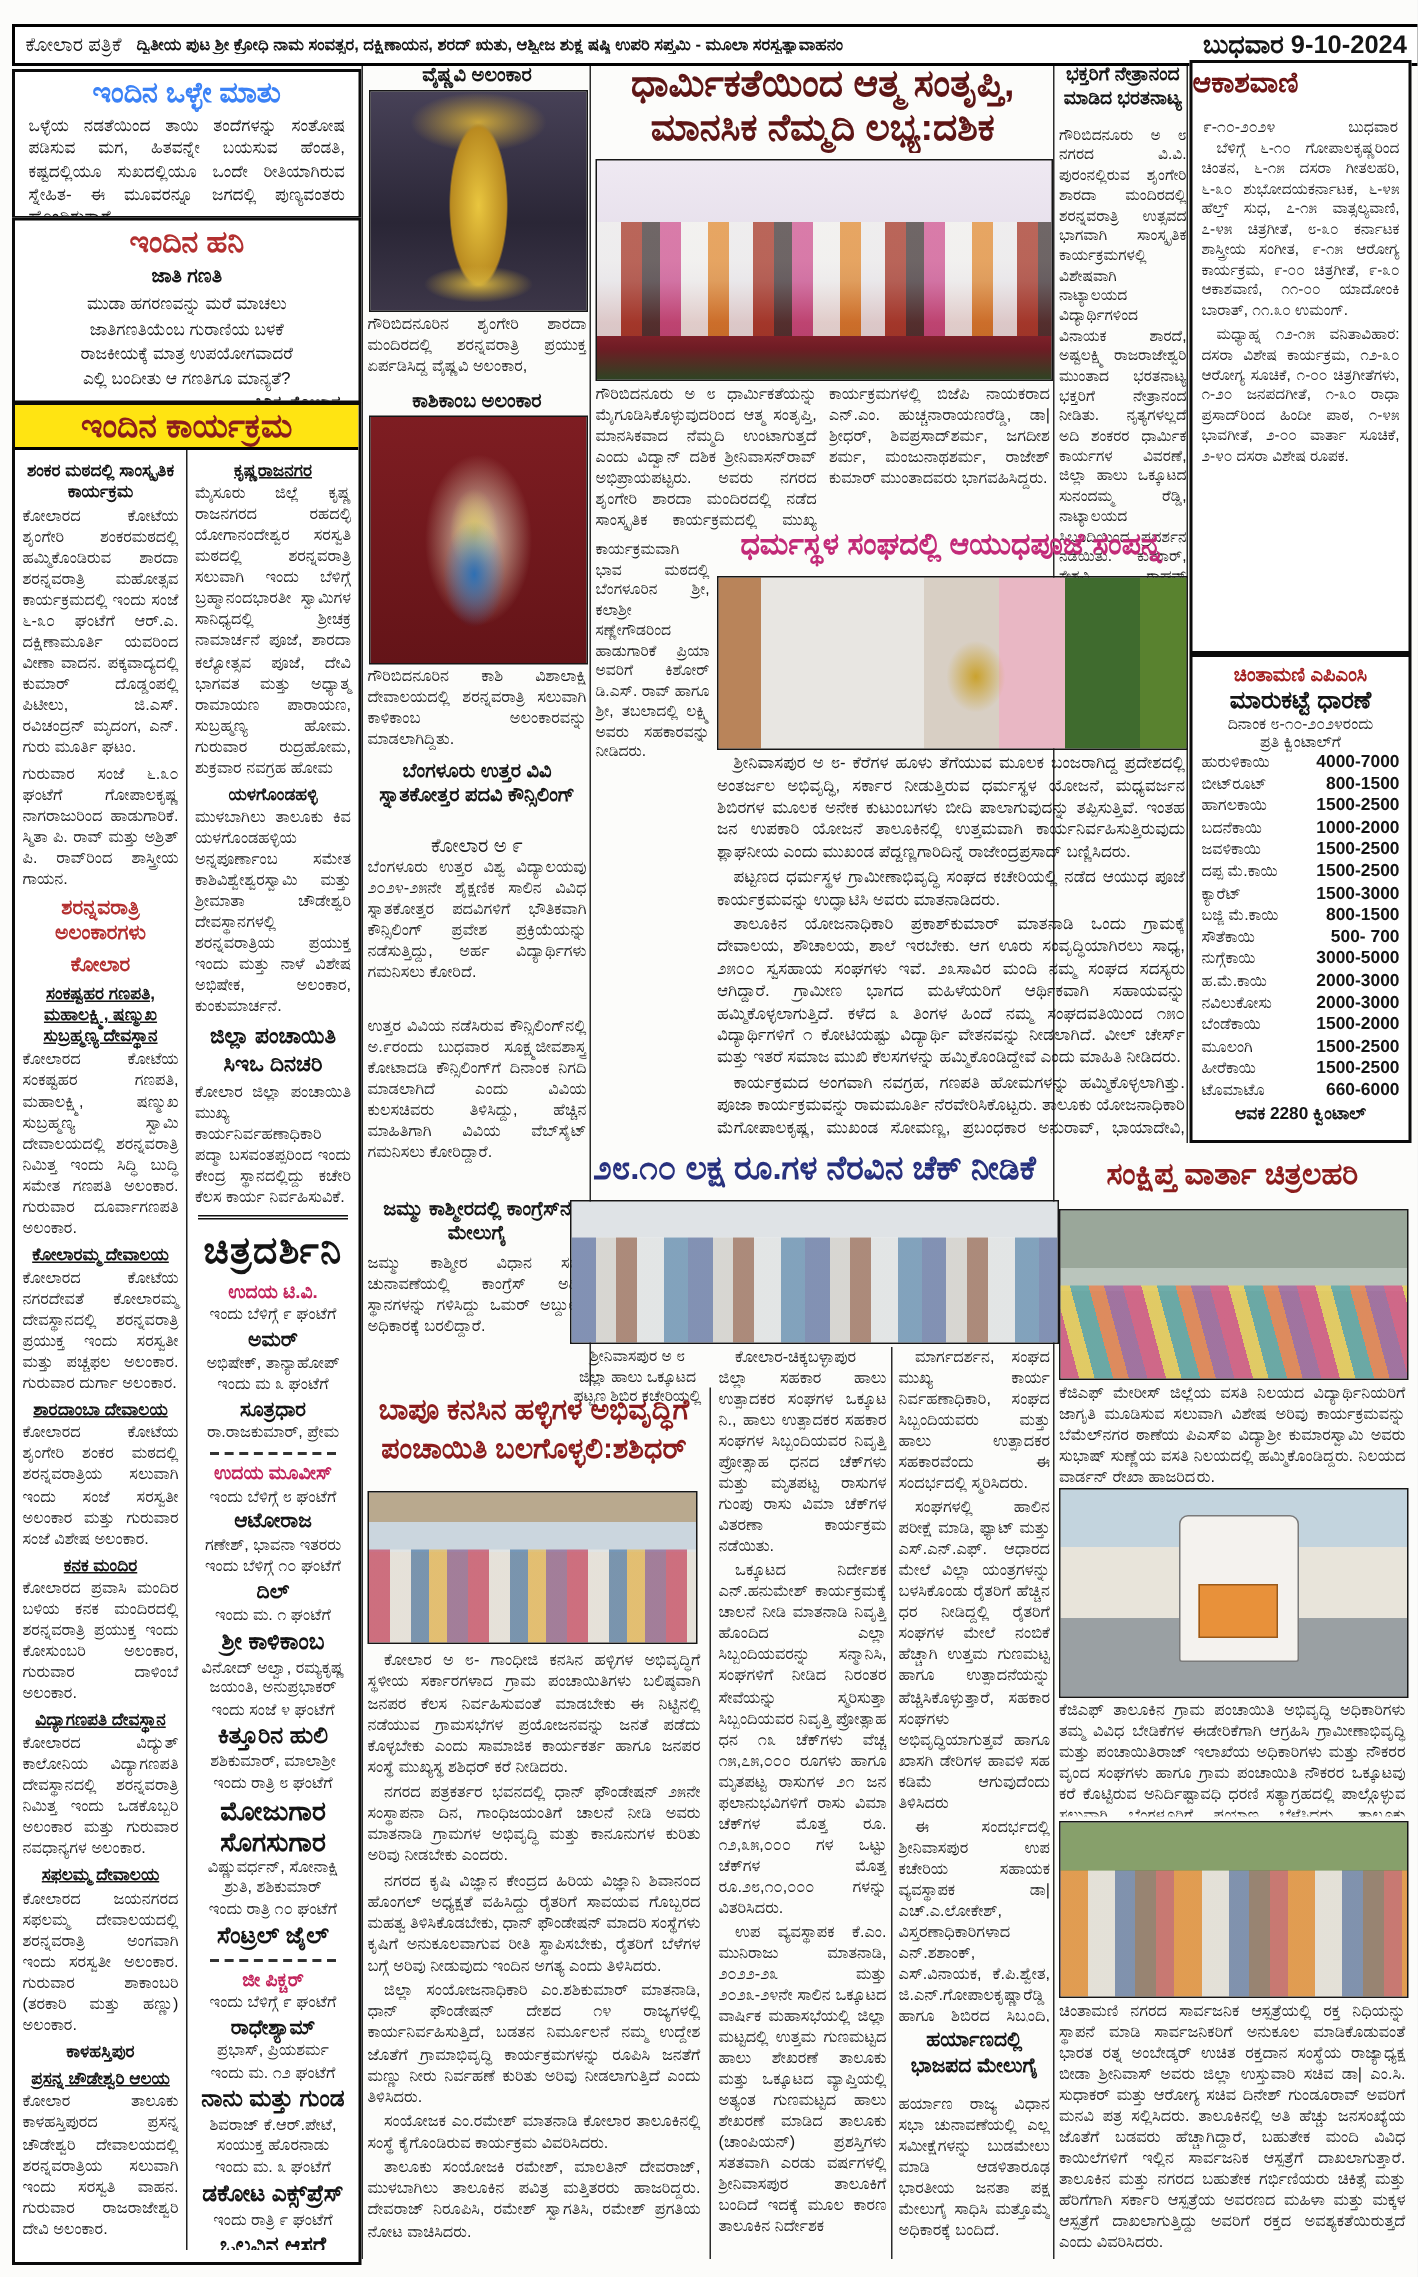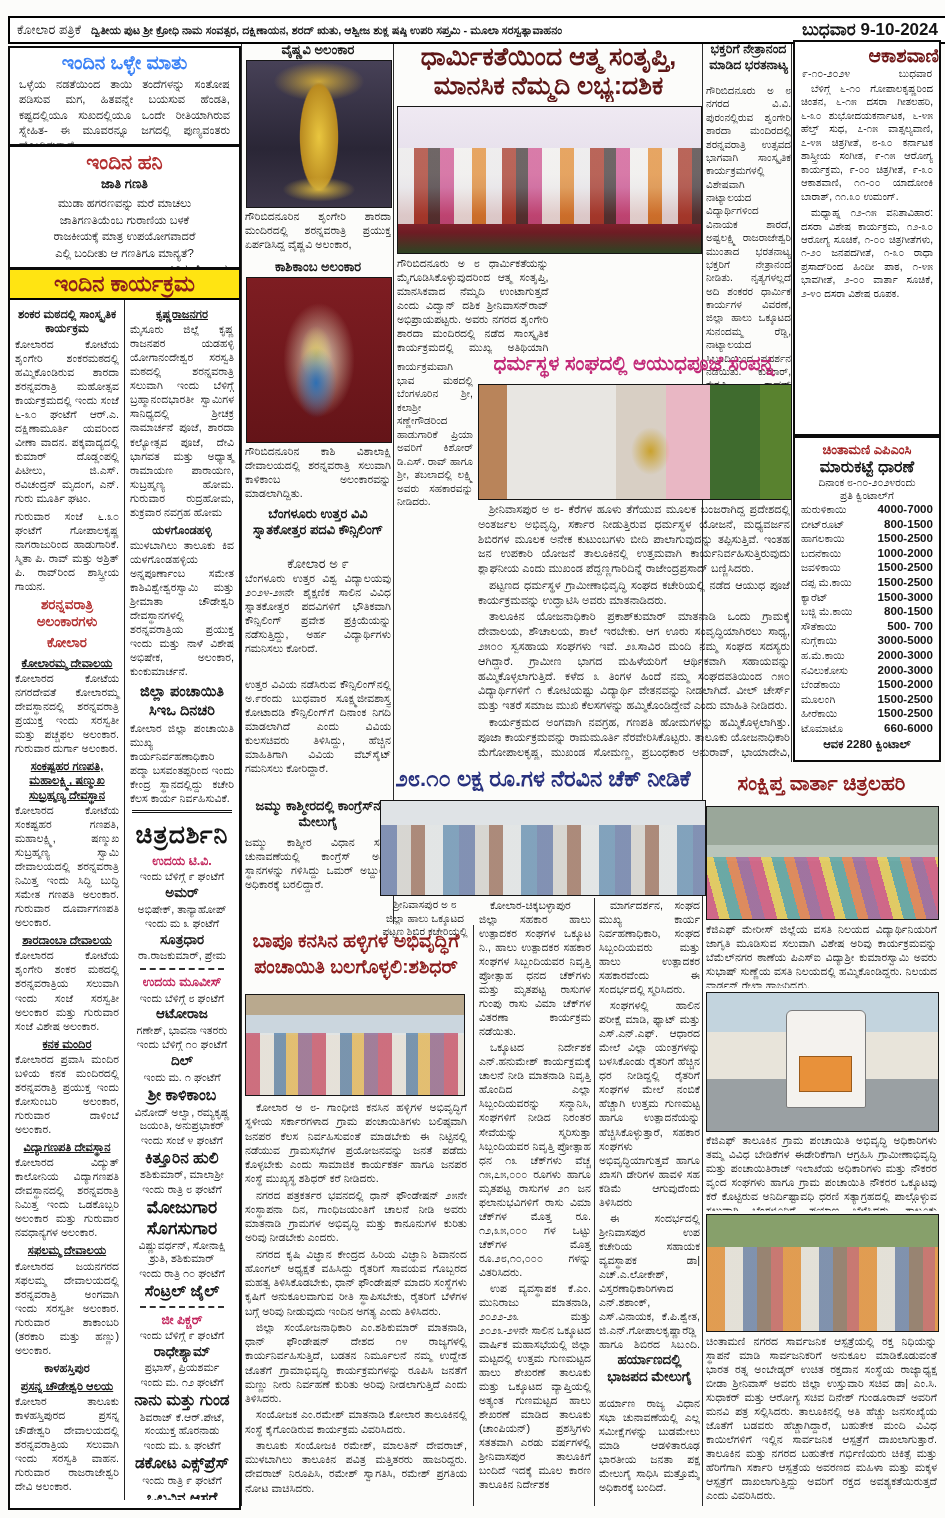--- a/index.html
+++ b/index.html
@@ -60,21 +60,21 @@
   .dateline{font-size:13px;text-align:center}
   
   .mkt-t1{color:#a32020;font-weight:bold;font-size:13px;text-align:center;margin-top:4px}
   .mkt-t2{font-weight:bold;font-size:16px;text-align:center}
   .mkt-sub{font-size:10.5px;text-align:center}
   .mrow{display:flex;justify-content:space-between;padding:0 6px;line-height:14.6px}
   .mname{font-size:10.6px}
   .mval{font-size:11.6px;font-weight:bold}
   .mkt-foot{text-align:center;font-weight:bold;font-size:11.5px;margin-top:2px}
   
-  .ak-title{color:#6e1616;font-weight:bold;font-size:19px;text-align:right;margin:3px 0 0}
+  .ak-title{color:#6e1616;font-weight:bold;font-size:19px;text-align:left;margin:3px 0 12px}
   .ak-date{display:flex;justify-content:space-between;font-size:10.5px;padding:0 7px;margin-bottom:2px}
   .ak-para{font-size:10.2px;line-height:1.32;text-align:justify;padding:0 6px;margin-bottom:3px;text-indent:10px}
   
   #ph-vaishnavi{background:
     radial-gradient(ellipse 36% 12% at 50% 88%,#d4b13c,transparent 70%),
     radial-gradient(ellipse 19% 52% at 50% 52%,#e9c63f,#b98a20 68%,transparent 72%),
     radial-gradient(ellipse 42% 18% at 50% 14%,#caa53a,transparent 75%),
     linear-gradient(180deg,#474157,#2a2636 60%,#3c3648)}
   #ph-kashikamba{background:
     radial-gradient(ellipse 20% 30% at 48% 64%,#2e6fb3,transparent 72%),
@@ -164,30 +164,30 @@
             <div class="sec-head h-red">ಶರನ್ನವರಾತ್ರಿ ಅಲಂಕಾರಗಳು</div>
 
           </div>
 
           <div class="sec">
             <div class="sec-head h-red">ಕೋಲಾರ</div>
 
           </div>
 
           <div class="sec">
+            <div class="sec-head h-ul">ಸಂಕಷ್ಟಹರ ಗಣಪತಿ, ಮಹಾಲಕ್ಷ್ಮಿ, ಷಣ್ಮುಖ ಸುಬ್ರಹ್ಮಣ್ಯ ದೇವಸ್ಥಾನ</div>
+            <div class="sec-body">ಕೋಲಾರದ ಕೋಟೆಯ ಸಂಕಷ್ಟಹರ ಗಣಪತಿ, ಮಹಾಲಕ್ಷ್ಮಿ, ಷಣ್ಮುಖ ಸುಬ್ರಹ್ಮಣ್ಯ ಸ್ವಾಮಿ ದೇವಾಲಯದಲ್ಲಿ ಶರನ್ನವರಾತ್ರಿ ನಿಮಿತ್ತ ಇಂದು ಸಿದ್ಧಿ ಬುದ್ಧಿ ಸಮೇತ ಗಣಪತಿ ಅಲಂಕಾರ. ಗುರುವಾರ ದೂರ್ವಾಗಣಪತಿ ಅಲಂಕಾರ.</div>
+          </div>
+
+          <div class="sec">
             <div class="sec-head h-ul">ಕೋಲಾರಮ್ಮ ದೇವಾಲಯ</div>
             <div class="sec-body">ಕೋಲಾರದ ಕೋಟೆಯ ನಗರದೇವತೆ ಕೋಲಾರಮ್ಮ ದೇವಸ್ಥಾನದಲ್ಲಿ ಶರನ್ನವರಾತ್ರಿ ಪ್ರಯುಕ್ತ ಇಂದು ಸರಸ್ವತೀ ಮತ್ತು ಪಚ್ಚಫಲ ಅಲಂಕಾರ. ಗುರುವಾರ ದುರ್ಗಾ ಅಲಂಕಾರ.</div>
           </div>
 
           <div class="sec">
-            <div class="sec-head h-ul">ಸಂಕಷ್ಟಹರ ಗಣಪತಿ, ಮಹಾಲಕ್ಷ್ಮಿ, ಷಣ್ಮುಖ ಸುಬ್ರಹ್ಮಣ್ಯ ದೇವಸ್ಥಾನ</div>
-            <div class="sec-body">ಕೋಲಾರದ ಕೋಟೆಯ ಸಂಕಷ್ಟಹರ ಗಣಪತಿ, ಮಹಾಲಕ್ಷ್ಮಿ, ಷಣ್ಮುಖ ಸುಬ್ರಹ್ಮಣ್ಯ ಸ್ವಾಮಿ ದೇವಾಲಯದಲ್ಲಿ ಶರನ್ನವರಾತ್ರಿ ನಿಮಿತ್ತ ಇಂದು ಸಿದ್ಧಿ ಬುದ್ಧಿ ಸಮೇತ ಗಣಪತಿ ಅಲಂಕಾರ. ಗುರುವಾರ ದೂರ್ವಾಗಣಪತಿ ಅಲಂಕಾರ.</div>
-          </div>
-
-          <div class="sec">
             <div class="sec-head h-ul">ಶಾರದಾಂಬಾ ದೇವಾಲಯ</div>
             <div class="sec-body">ಕೋಲಾರದ ಕೋಟೆಯ ಶೃಂಗೇರಿ ಶಂಕರ ಮಠದಲ್ಲಿ ಶರನ್ನವರಾತ್ರಿಯ ಸಲುವಾಗಿ ಇಂದು ಸಂಜೆ ಸರಸ್ವತೀ ಅಲಂಕಾರ ಮತ್ತು ಗುರುವಾರ ಸಂಜೆ ವಿಶೇಷ ಅಲಂಕಾರ.</div>
           </div>
 
           <div class="sec">
             <div class="sec-head h-ul">ಕನಕ ಮಂದಿರ</div>
             <div class="sec-body">ಕೋಲಾರದ ಪ್ರವಾಸಿ ಮಂದಿರ ಬಳಿಯ ಕನಕ ಮಂದಿರದಲ್ಲಿ ಶರನ್ನವರಾತ್ರಿ ಪ್ರಯುಕ್ತ ಇಂದು ಕೋಸುಂಬರಿ ಅಲಂಕಾರ, ಗುರುವಾರ ದಾಳಿಂಬೆ ಅಲಂಕಾರ.</div>
           </div>
 
           <div class="sec">
@@ -208,21 +208,21 @@
           <div class="sec">
             <div class="sec-head h-ul">ಪ್ರಸನ್ನ ಚೌಡೇಶ್ವರಿ ಆಲಯ</div>
             <div class="sec-body">ಕೋಲಾರ ತಾಲೂಕು ಕಾಳಹಸ್ತಿಪುರದ ಪ್ರಸನ್ನ ಚೌಡೇಶ್ವರಿ ದೇವಾಲಯದಲ್ಲಿ ಶರನ್ನವರಾತ್ರಿಯ ಸಲುವಾಗಿ ಇಂದು ಸರಸ್ವತಿ ವಾಹನ. ಗುರುವಾರ ರಾಜರಾಜೇಶ್ವರಿ ದೇವಿ ಅಲಂಕಾರ.</div>
           </div>
         </div>
       <div class="prog-col">
         <div>
 
             <div class="sec">
               <div class="sec-head h-ul">ಕೃಷ್ಣರಾಜನಗರ</div>
-              <div class="sec-body">ಮೈಸೂರು ಜಿಲ್ಲೆ ಕೃಷ್ಣ ರಾಜನಪರ ಯಡಹಳ್ಳಿ ಯೋಗಾನಂದೇಶ್ವರ ಸರಸ್ವತಿ ಮಠದಲ್ಲಿ ಶರನ್ನವರಾತ್ರಿ ಸಲುವಾಗಿ ಇಂದು ಬೆಳಿಗ್ಗೆ ಬ್ರಹ್ಮಾನಂದಭಾರತೀ ಸ್ವಾಮಿಗಳ ಸಾನಿಧ್ಯದಲ್ಲಿ ಶ್ರೀಚಕ್ರ ನಾಮಾರ್ಚನೆ ಪೂಜೆ, ಶಾರದಾ ಕಲ್ಯೋತ್ಸವ ಪೂಜೆ, ದೇವಿ ಭಾಗವತ ಮತ್ತು ಅಧ್ಯಾತ್ಮ ರಾಮಾಯಣ ಪಾರಾಯಣ, ಸುಬ್ರಹ್ಮಣ್ಯ ಹೋಮ. ಗುರುವಾರ ರುದ್ರಹೋಮ, ಶುಕ್ರವಾರ ನವಗ್ರಹ ಹೋಮ</div>
+              <div class="sec-body">ಮೈಸೂರು ಜಿಲ್ಲೆ ಕೃಷ್ಣ ರಾಜನಗರದ ರಹದಲ್ಳಿ ಯೋಗಾನಂದೇಶ್ವರ ಸರಸ್ವತಿ ಮಠದಲ್ಲಿ ಶರನ್ನವರಾತ್ರಿ ಸಲುವಾಗಿ ಇಂದು ಬೆಳಿಗ್ಗೆ ಬ್ರಹ್ಮಾನಂದಭಾರತೀ ಸ್ವಾಮಿಗಳ ಸಾನಿಧ್ಯದಲ್ಲಿ ಶ್ರೀಚಕ್ರ ನಾಮಾರ್ಚನೆ ಪೂಜೆ, ಶಾರದಾ ಕಲ್ಯೋತ್ಸವ ಪೂಜೆ, ದೇವಿ ಭಾಗವತ ಮತ್ತು ಅಧ್ಯಾತ್ಮ ರಾಮಾಯಣ ಪಾರಾಯಣ, ಸುಬ್ರಹ್ಮಣ್ಯ ಹೋಮ. ಗುರುವಾರ ರುದ್ರಹೋಮ, ಶುಕ್ರವಾರ ನವಗ್ರಹ ಹೋಮ</div>
             </div>
 
             <div class="sec">
               <div class="sec-head">ಯಳಗೊಂಡಹಳ್ಳಿ</div>
               <div class="sec-body">ಮುಳಬಾಗಿಲು ತಾಲೂಕು ಕಿವ ಯಳಗೊಂಡಹಳ್ಳಿಯ ಅನ್ನಪೂರ್ಣಾಂಬ ಸಮೇತ ಕಾಶಿವಿಶ್ವೇಶ್ವರಸ್ವಾಮಿ ಮತ್ತು ಶ್ರೀಮಾತಾ ಚೌಡೇಶ್ವರಿ ದೇವಸ್ಥಾನಗಳಲ್ಲಿ ಶರನ್ನವರಾತ್ರಿಯ ಪ್ರಯುಕ್ತ ಇಂದು ಮತ್ತು ನಾಳೆ ವಿಶೇಷ ಅಭಿಷೇಕ, ಅಲಂಕಾರ, ಕುಂಕುಮಾರ್ಚನೆ.</div>
             </div>
 
             <div class="sec">
               <div class="sec-head h-big">ಜಿಲ್ಲಾ ಪಂಚಾಯಿತಿ ಸಿಇಒ ದಿನಚರಿ</div>
               <div class="sec-body">ಕೋಲಾರ ಜಿಲ್ಲಾ ಪಂಚಾಯಿತಿ ಮುಖ್ಯ ಕಾರ್ಯನಿರ್ವಹಣಾಧಿಕಾರಿ ಪದ್ಮಾ ಬಸವಂತಪ್ಪರಿಂದ ಇಂದು ಕೇಂದ್ರ ಸ್ಥಾನದಲ್ಲಿದ್ದು ಕಚೇರಿ ಕೆಲಸ ಕಾರ್ಯ ನಿರ್ವಹಿಸುವಿಕೆ.</div>
@@ -289,20 +289,21 @@
 
   <div class="abs small-head clip" style="left:245px;top:798px;width:146px;height:34px;font-size:13px">ಜಮ್ಮು ಕಾಶ್ಮೀರದಲ್ಲಿ ಕಾಂಗ್ರೆಸ್‌ನ ಮೇಲುಗೈ</div>
   <div class="abs bodytxt clip" style="left:245px;top:835px;width:146px;height:88px">ಜಮ್ಮು ಕಾಶ್ಮೀರ ವಿಧಾನ ಸಭಾ ಚುನಾವಣೆಯಲ್ಲಿ ಕಾಂಗ್ರೆಸ್ ಅಧಿಕ ಸ್ಥಾನಗಳನ್ನು ಗಳಿಸಿದ್ದು ಒಮರ್ ಅಬ್ದುಲ್ಲಾ ಅಧಿಕಾರಕ್ಕೆ ಬರಲಿದ್ದಾರೆ.</div>
 
   <div class="abs hl-maroon ctr clip" style="left:397px;top:42px;width:303px;height:60px;font-size:25px;line-height:1.15">ಧಾರ್ಮಿಕತೆಯಿಂದ ಆತ್ಮ ಸಂತೃಪ್ತಿ, ಮಾನಸಿಕ ನೆಮ್ಮದಿ ಲಭ್ಯ:ದಶಿಕ</div>
   <div class="photo" id="ph-group" style="left:397px;top:106px;width:303px;height:146px">
     <div class="crowd"></div>
   </div>
   <div class="abs" style="left:397px;top:256px;width:303px;height:98px;display:flex;gap:8px">
     <div class="bodytxt clip" style="width:50%">ಗೌರಿಬಿದನೂರು ಅ ೮ ಧಾರ್ಮಿಕತೆಯನ್ನು ಮೈಗೂಡಿಸಿಕೊಳ್ಳುವುದರಿಂದ ಆತ್ಮ ಸಂತೃಪ್ತಿ, ಮಾನಸಿಕವಾದ ನೆಮ್ಮದಿ ಉಂಟಾಗುತ್ತದೆ ಎಂದು ವಿದ್ವಾನ್ ದಶಿಕ ಶ್ರೀನಿವಾಸನ್‌ರಾವ್ ಅಭಿಪ್ರಾಯಪಟ್ಟರು. ಅವರು ನಗರದ ಶೃಂಗೇರಿ ಶಾರದಾ ಮಂದಿರದಲ್ಲಿ ನಡೆದ ಸಾಂಸ್ಕೃತಿಕ ಕಾರ್ಯಕ್ರಮದಲ್ಲಿ ಮುಖ್ಯ ಅತಿಥಿಯಾಗಿ ಮಾತನಾಡಿದರು.</div>
+    <div class="bodytxt clip" style="width:50%">ಕಾರ್ಯಕ್ರಮಗಳಲ್ಲಿ ಬಿಜೆಪಿ ನಾಯಕರಾದ ಎನ್.ಎಂ. ಹುಚ್ಚನಾರಾಯಣರೆಡ್ಡಿ, ಡಾ| ಶ್ರೀಧರ್, ಶಿವಪ್ರಸಾದ್‌ಶರ್ಮ, ಜಗದೀಶ ಶರ್ಮ, ಮಂಜುನಾಥಶರ್ಮ, ರಾಜೇಶ್ ಕುಮಾರ್ ಮುಂತಾದವರು ಭಾಗವಹಿಸಿದ್ದರು.</div>
   </div>
   <div class="abs bodytxt clip" style="left:397px;top:360px;width:76px;height:396px;font-size:10.4px">ಕಾರ್ಯಕ್ರಮವಾಗಿ ಭಾವ ಮಠದಲ್ಲಿ ಬೆಂಗಳೂರಿನ ಶ್ರೀ, ಕಲಾಶ್ರೀ ಸಣ್ಣೇಗೌಡರಿಂದ ಹಾಡುಗಾರಿಕೆ ಪ್ರಿಯಾ ಅವರಿಗೆ ಕಿಶೋರ್ ಡಿ.ಎಸ್. ರಾವ್ ಹಾಗೂ ಶ್ರೀ, ತಬಲಾದಲ್ಲಿ ಲಕ್ಷ್ಮಿ ಅವರು ಸಹಕಾರವನ್ನು ನೀಡಿದರು.</div>
 
   <div class="abs small-head clip" style="left:706px;top:42px;width:85px;height:38px;font-size:12.5px">ಭಕ್ತರಿಗೆ ನೇತ್ರಾನಂದ ಮಾಡಿದ ಭರತನಾಟ್ಯ</div>
   <div class="abs bodytxt clip" style="left:706px;top:84px;width:85px;height:356px;font-size:10.3px">ಗೌರಿಬಿದನೂರು ಅ ೮ ನಗರದ ವಿ.ವಿ. ಪುರಂನಲ್ಲಿರುವ ಶೃಂಗೇರಿ ಶಾರದಾ ಮಂದಿರದಲ್ಲಿ ಶರನ್ನವರಾತ್ರಿ ಉತ್ಸವದ ಭಾಗವಾಗಿ ಸಾಂಸ್ಕೃತಿಕ ಕಾರ್ಯಕ್ರಮಗಳಲ್ಲಿ ವಿಶೇಷವಾಗಿ ನಾಟ್ಯಾಲಯದ ವಿದ್ಯಾರ್ಥಿಗಳಿಂದ ವಿನಾಯಕ ಶಾರದೆ, ಅಷ್ಟಲಕ್ಷ್ಮಿ ರಾಜರಾಜೇಶ್ವರಿ ಮುಂತಾದ ಭರತನಾಟ್ಯ ಭಕ್ತರಿಗೆ ನೇತ್ರಾನಂದ ನೀಡಿತು. ನೃತ್ಯಗಳಲ್ಲದೆ ಅದಿ ಶಂಕರರ ಧಾರ್ಮಿಕ ಕಾರ್ಯಗಳ ವಿವರಣೆ, ಜಿಲ್ಲಾ ಹಾಲು ಒಕ್ಕೂಟದ ಸುನಂದಮ್ಮ ರೆಡ್ಡಿ, ನಾಟ್ಯಾಲಯದ ಸಿಬ್ಬಂದಿಯಿಂದ ಪ್ರದರ್ಶನ ನಡೆಯಿತು. ಕುಮಾರ್, ಕೇಶವಿ, ರಾಘವ್ ಮುಂತಾದವರು ಪಾಲ್ಗೊಂಡಿದ್ದರು.</div>
 
   <div class="abs hl-pink ctr clip" style="left:478px;top:352px;width:312px;height:28px;font-size:20px">ಧರ್ಮಸ್ಥಳ ಸಂಘದಲ್ಲಿ ಆಯುಧಪೂಜೆ ಸಂಪನ್ನ</div>
   <div class="photo" id="ph-lamp" style="left:478px;top:384px;width:312px;height:114px"></div>
   <div class="abs clip" style="left:478px;top:502px;width:312px;height:258px;font-size:11.2px;line-height:1.32;text-align:justify">
 

